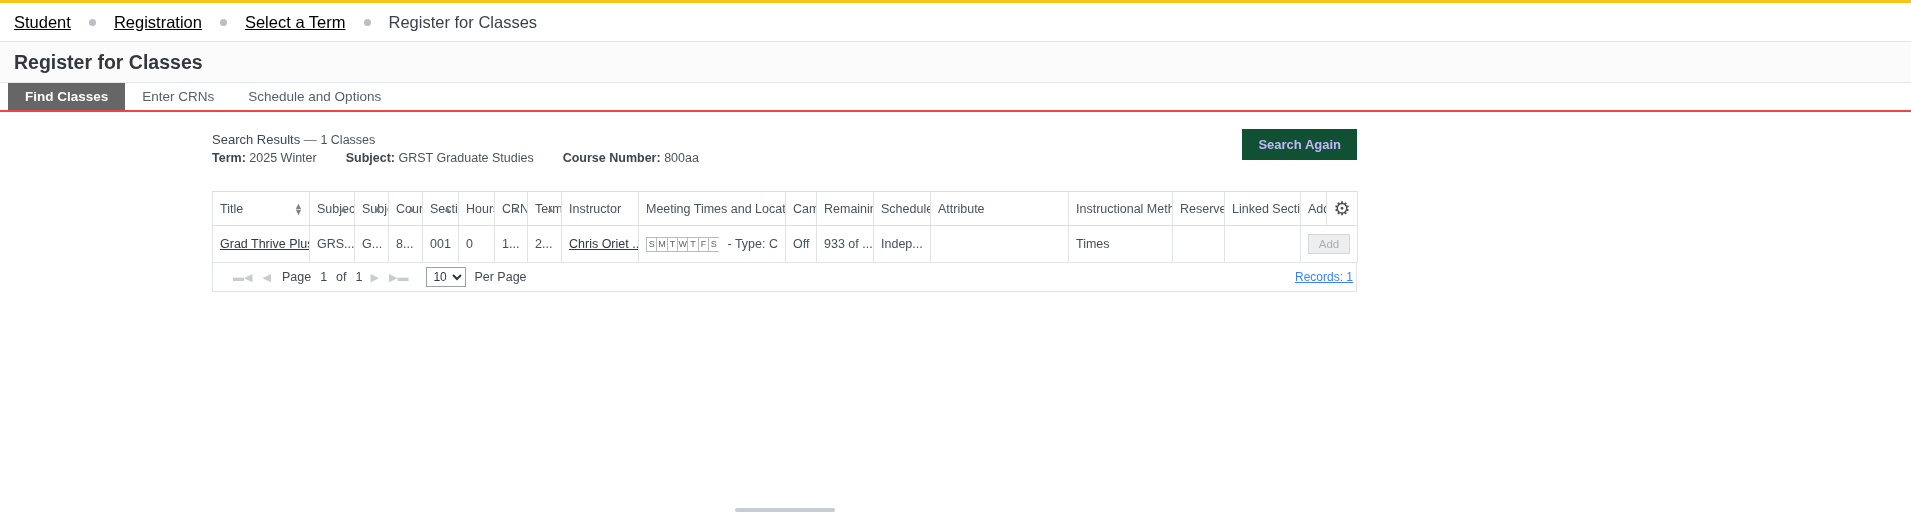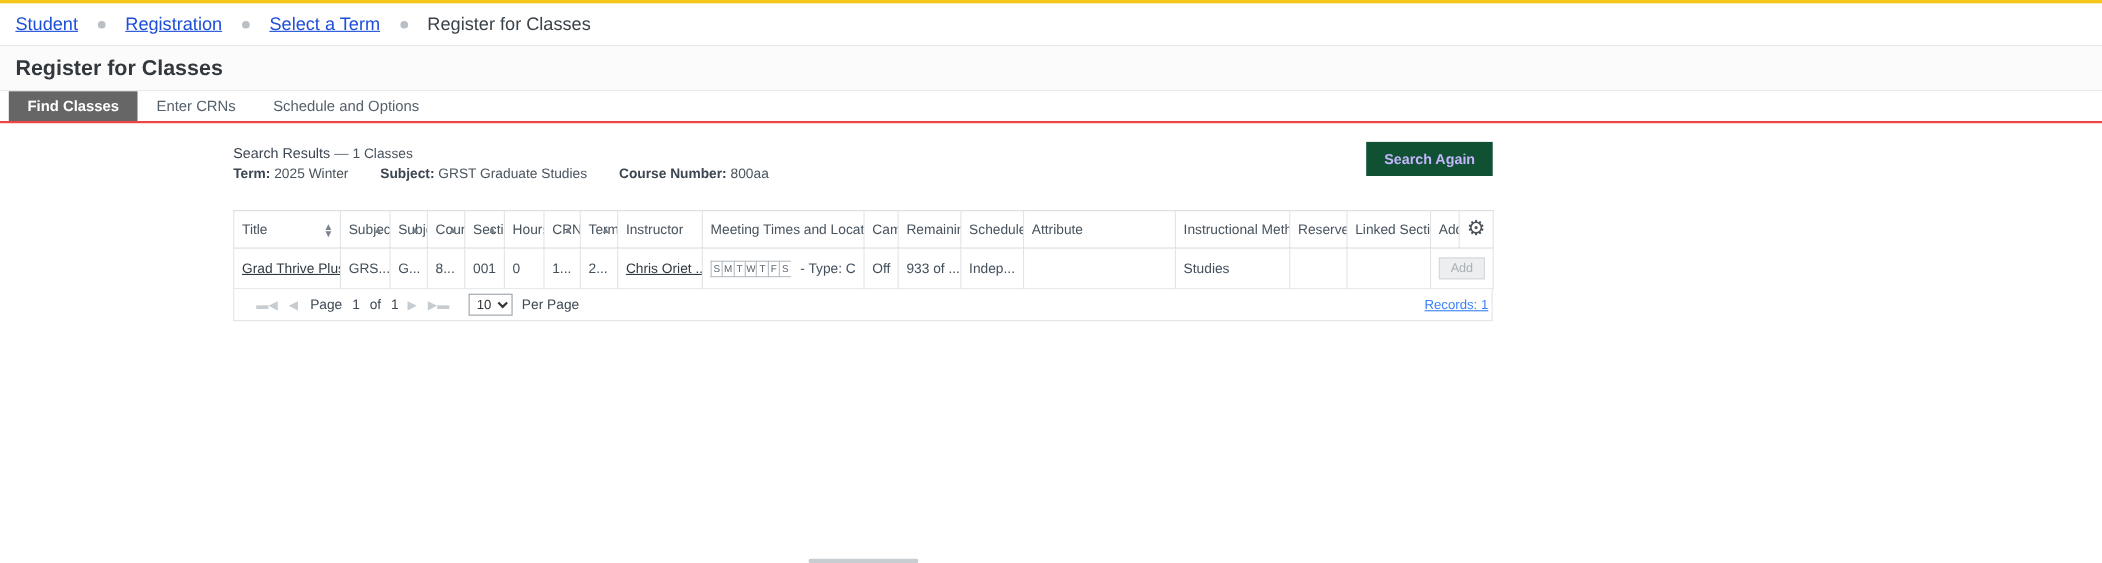--- a/index.html
+++ b/index.html
@@ -17,21 +17,21 @@
     border-top: 3px solid #f5c518;
     background: #ffffff;
     height: 42px;
     display: flex;
     align-items: center;
     padding-left: 14px;
     border-bottom: 1px solid #e3e6e8;
   }
   .crumb {
     font-size: 16.5px;
-    color: #1d4ed8;
+    color: #000000;
     text-decoration: underline;
     cursor: pointer;
     white-space: nowrap;
   }
   .crumb.current {
     color: #3a4249;
     text-decoration: none;
     cursor: default;
   }
   .crumb-sep {
@@ -392,21 +392,21 @@
               <span class="daybox">T</span>
               <span class="daybox">F</span>
               <span class="daybox">S</span>
               <span class="mt-type">- Type: C</span>
             </div>
           </td>
           <td>Off</td>
           <td>933 of ...</td>
           <td>Indep...</td>
           <td></td>
-          <td>Studies</td>
+          <td>Times</td>
           <td></td>
           <td></td>
           <td colspan="2">
             <div class="add-btn">Add</div>
           </td>
         </tr>
       </tbody>
     </table>
 
     <div class="pager">

